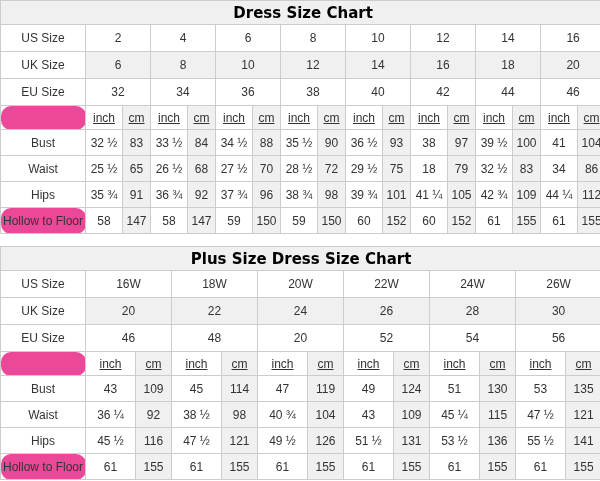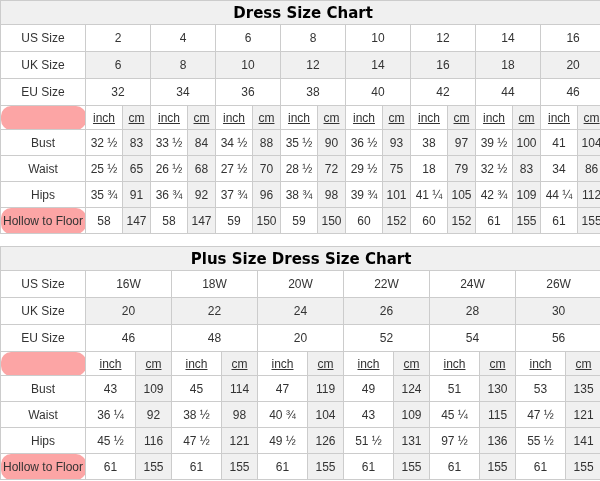--- a/index.html
+++ b/index.html
@@ -41,21 +41,21 @@
     font-size:15px;
     color:var(--title-text);
     background:var(--header-bg);
     height:23px;
   }
   tr.size-row td, tr.size-row th{height:26px;}
   tr.units-row td{height:23px;text-decoration:underline;}
   tr.m-row td{height:25px;}
   .gray{background:var(--shaded-cell-bg) !important;}
   .lbl{background:var(--shaded-cell-bg);border-radius:10px;}
-  .lbl.white{background:#fca5a5;}
+  .lbl.white{background:#ec4899;}
   .gap{height:12px;background:var(--background);}
 </style>
 </head>
 <body>
 
 <div class="page">
 
   <table class="size-table">
       <colgroup>
         <col style="width: 85px;">
@@ -312,21 +312,21 @@
         <tr class="m-row">
           <td class="lbl">Hips</td>
           <td>45 ½</td>
           <td class="gray">116</td>
           <td>47 ½</td>
           <td class="gray">121</td>
           <td>49 ½</td>
           <td class="gray">126</td>
           <td>51 ½</td>
           <td class="gray">131</td>
-          <td>97 ½</td>
+          <td>53 ½</td>
           <td class="gray">136</td>
           <td>55 ½</td>
           <td class="gray">141</td>
         </tr>
         <tr class="m-row">
           <td class="lbl white">Hollow to Floor</td>
           <td>61</td>
           <td class="gray">155</td>
           <td>61</td>
           <td class="gray">155</td>

